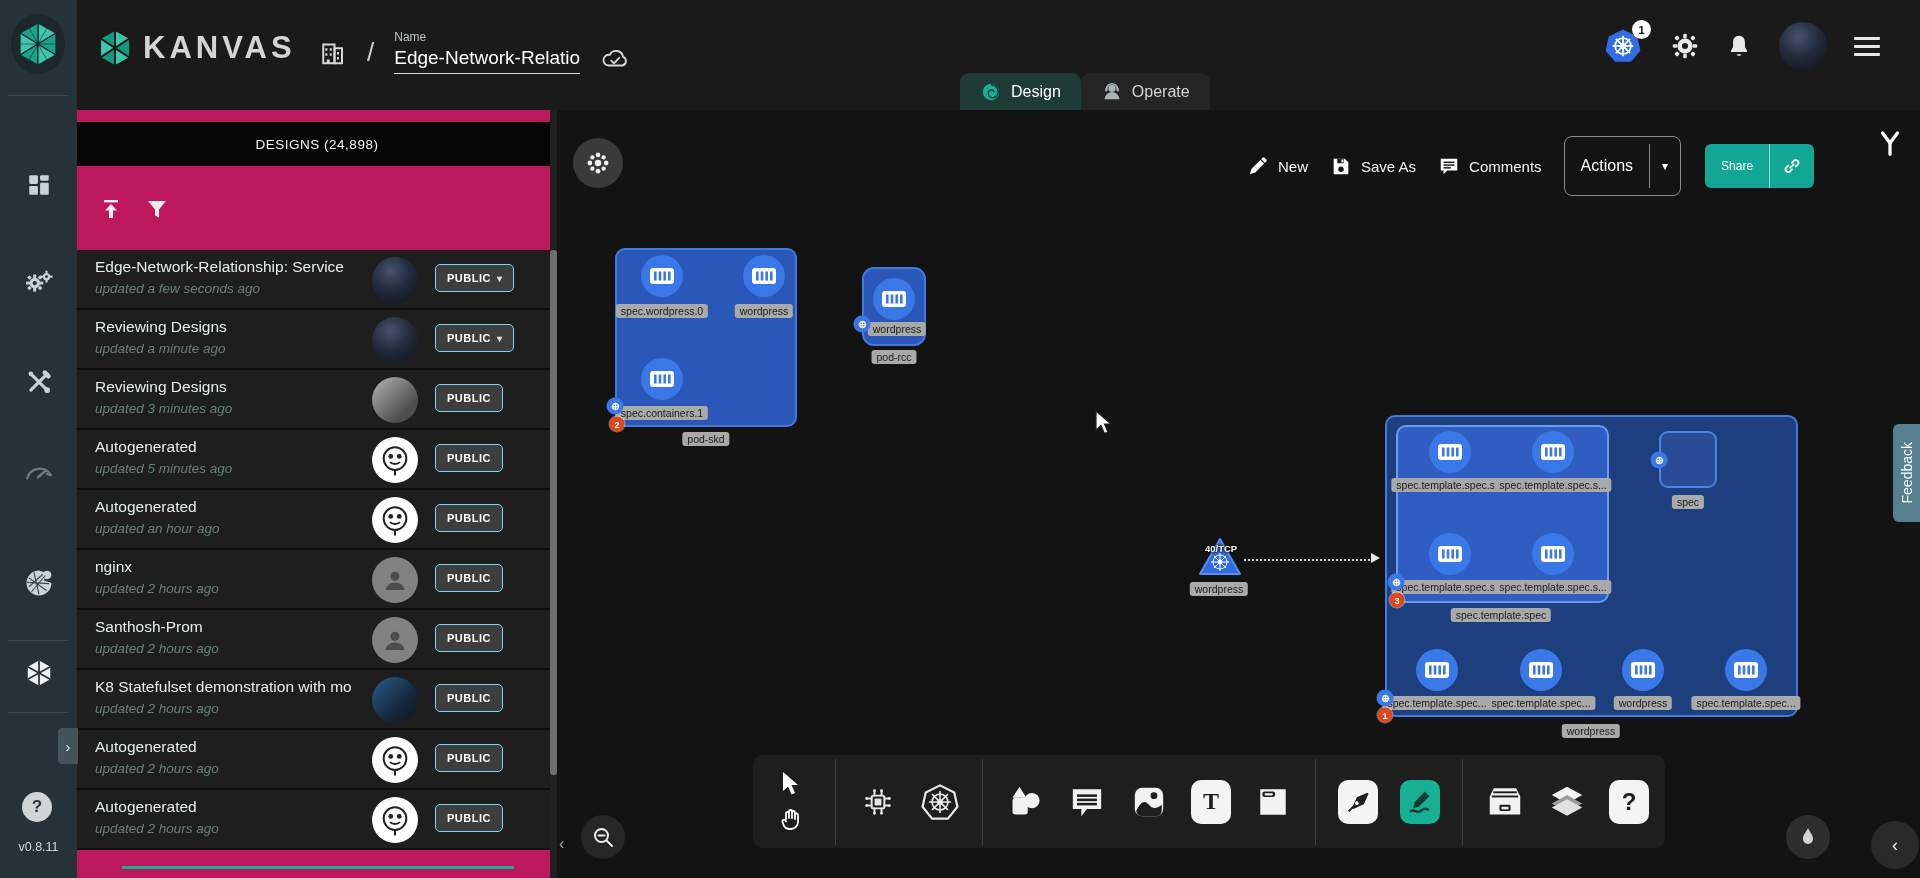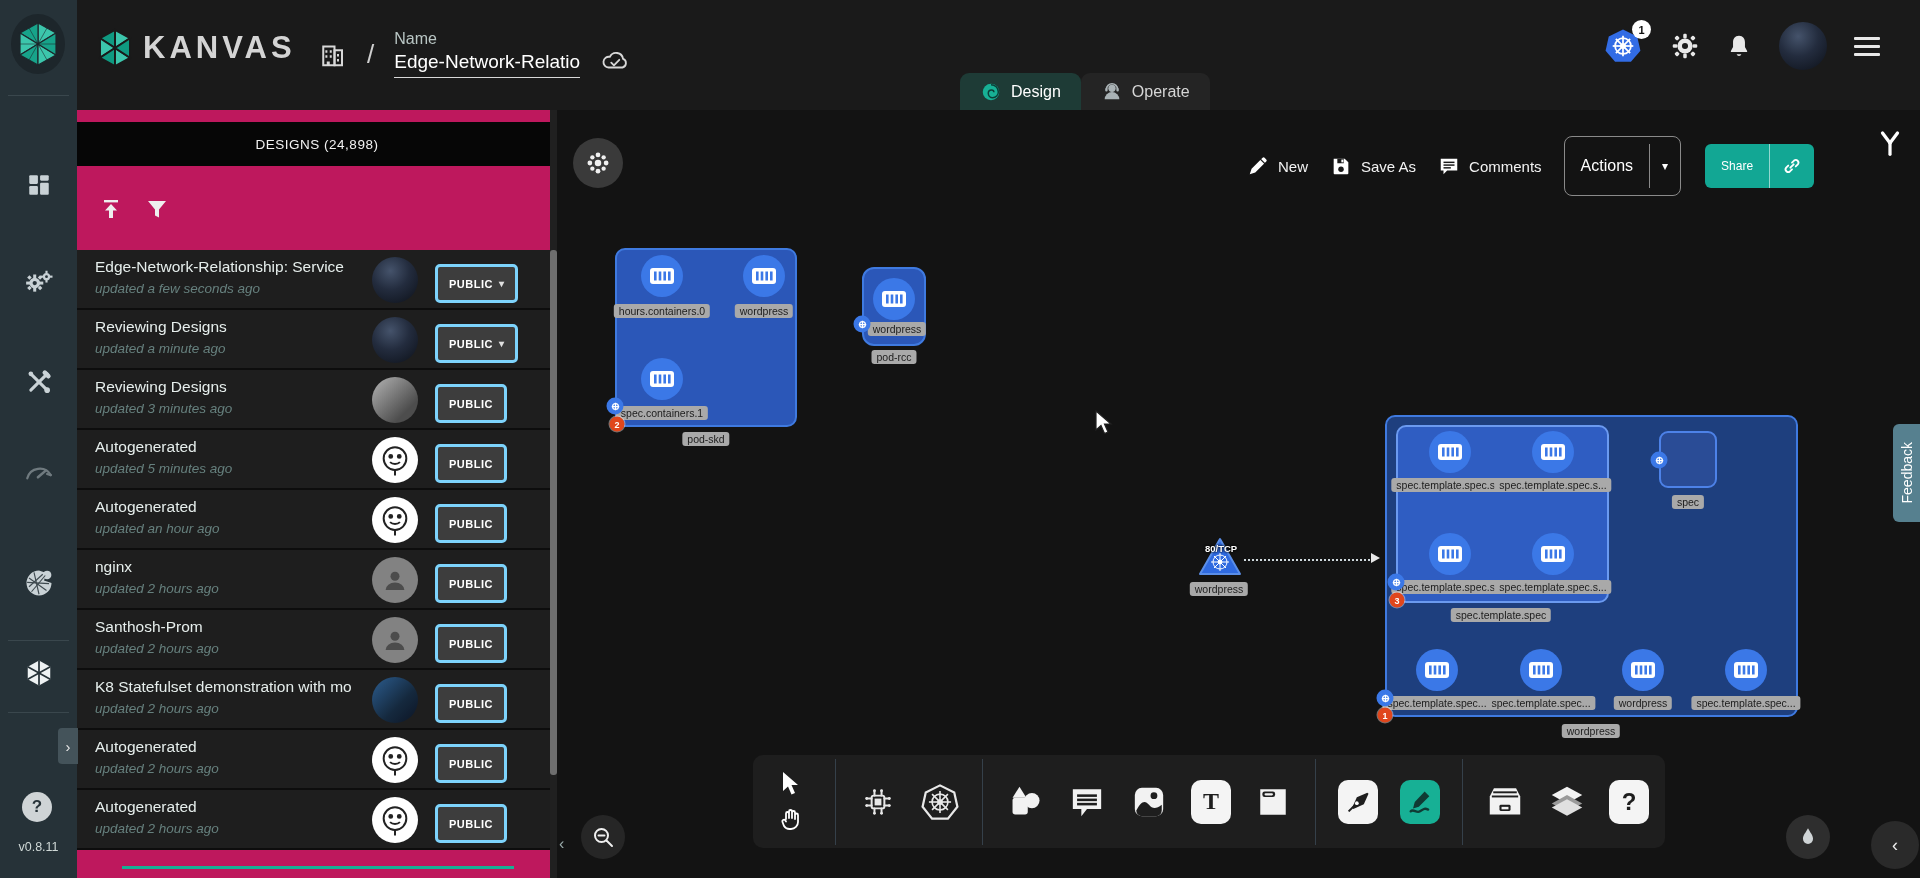--- a/index.html
+++ b/index.html
@@ -19,21 +19,21 @@
               display:flex;align-items:center;justify-content:center;cursor:pointer}
   .rail .ver{position:absolute;left:0;top:840px;width:77px;text-align:center;font-size:12.5px;color:#cfd8d6}
 
   
   .topbar{position:absolute;left:77px;top:0;width:1843px;height:110px;background:#1a1a1a;z-index:20}
   .brand{position:absolute;left:20px;top:28px;display:flex;align-items:center;gap:10px}
   .brand-word{font-size:31px;font-weight:bold;letter-spacing:4px;color:#d4d4d4}
   .bread{position:absolute;left:240px;top:30px;display:flex;align-items:center;gap:20px}
   .slash{font-size:26px;color:#cfcfcf;font-weight:300}
   .namefield{display:flex;flex-direction:column}
-  .namefield .lbl{font-size:16px;color:#b9c6c4;margin-bottom:3px}
+  .namefield .lbl{font-size:12px;color:#b9c6c4;margin-bottom:3px}
   .namefield .val{font-size:19px;color:#fff;border-bottom:1px solid #d8d8d8;
                   padding-bottom:4px;min-width:175px;cursor:text}
   .cloud{margin-top:12px}
   .topright{position:absolute;right:40px;top:22px;display:flex;align-items:center;gap:27px}
   .k8s-chip{position:relative;width:40px;height:38px;cursor:pointer}
   .k8s-count{position:absolute;right:-7px;top:-7px;width:19px;height:19px;border-radius:50%;
              background:#fff;color:#111;font-size:11px;font-weight:bold;
              display:flex;align-items:center;justify-content:center}
   .avatar{width:48px;height:48px;border-radius:50%;cursor:pointer;
           background:radial-gradient(circle at 40% 30%,#45536b 0%,#232c3e 45%,#0c1018 100%)}
@@ -65,22 +65,22 @@
   .drow .t{position:absolute;left:18px;top:8px;font-size:15.5px;color:#e6eeec;
            max-width:265px;white-space:nowrap;overflow:hidden;text-overflow:ellipsis}
   .drow .u{position:absolute;left:18px;top:31px;font-size:13.5px;font-style:italic;color:#66807e}
   .av{position:absolute;left:295px;top:7px;width:46px;height:46px;border-radius:50%;
       display:flex;align-items:center;justify-content:center;overflow:hidden}
   .av.photo-dark{background:radial-gradient(circle at 40% 30%,#45536b 0%,#232c3e 45%,#0c1018 100%)}
   .av.photo-gray{background:linear-gradient(135deg,#b5b5b5,#4d4d4d 75%)}
   .av.photo-color{background:linear-gradient(135deg,#2c5d8f,#15293e 60%,#0c1424)}
   .av.person{background:#828282}
   .av.smiley{background:#fff}
-  .pub{position:absolute;left:358px;top:14px;height:39px;padding:0 11px;background:#3d3d3d;
-       border:3px solid #7dd3fc;border-radius:5px;color:#fff;font-size:11px;font-weight:bold;
+  .pub{position:absolute;left:358px;top:14px;height:28px;padding:0 11px;background:#3d3d3d;
+       border:1px solid #7dd3fc;border-radius:5px;color:#fff;font-size:11px;font-weight:bold;
        letter-spacing:.5px;display:flex;align-items:center;gap:6px;cursor:pointer}
   .pub.caret::after{content:"▾";font-size:10px;color:#e0e0e0}
   .loadbar{position:absolute;left:45px;top:756px;width:392px;height:3px;background:#17b095}
   .pscroll{position:absolute;right:0;top:0;width:7px;height:768px;background:#202020}
   .pscroll .thumb{position:absolute;left:0;top:140px;width:7px;height:525px;background:#6e6e6e;border-radius:3px}
   .expand-tab{position:absolute;left:58px;top:728px;width:20px;height:36px;background:#44535a;
               border-radius:4px 0 0 4px;color:#e8e8e8;display:flex;align-items:center;
               justify-content:center;font-size:15px;cursor:pointer;z-index:40}
 
   
@@ -626,21 +626,21 @@
       <svg width="26" height="22" viewBox="0 0 26 22">
           <rect x="1" y="3" width="24" height="16" rx="3" fill="#fff"></rect>
           <g fill="#3B78E7">
             <rect x="5" y="6.5" width="2.6" height="9"></rect>
             <rect x="9.7" y="6.5" width="2.6" height="9"></rect>
             <rect x="14.4" y="6.5" width="2.6" height="9"></rect>
             <rect x="19" y="6.5" width="2.6" height="9"></rect>
           </g>
         </svg>
     </div>
-    <span class="chip" style="left:105px;top:194px">hours.containers.0</span>
+    <span class="chip" style="left:105px;top:194px">spec.wordpress.0</span>
     <span class="chip" style="left:207px;top:194px">wordpress</span>
     <span class="chip" style="left:105px;top:296px">spec.containers.1</span>
     <span class="badge-b" style="left:58px;top:296px">
       <svg width="10" height="10" viewBox="0 0 24 24" stroke="#fff" stroke-width="3" fill="none">
           <circle cx="12" cy="12" r="7"></circle>
           <line x1="12" y1="3" x2="12" y2="21"></line>
           <line x1="3" y1="12" x2="21" y2="12"></line>
         </svg>
       </span>
     <span class="badge-r" style="left:60px;top:314px">2</span>
@@ -674,21 +674,21 @@
         <g stroke="#fff" stroke-width="1" fill="none">
           <circle cx="23" cy="26" r="7"></circle>
           <line x1="23" y1="17" x2="23" y2="35"></line>
             <line x1="14" y1="26" x2="32" y2="26"></line>
           <line x1="17" y1="20" x2="29" y2="32"></line>
             <line x1="29" y1="20" x2="17" y2="32"></line>
         </g>
           <circle cx="23" cy="26" r="2.4" fill="#fff"></circle>
       </svg>
     </div>
-    <span class="portlbl">80/TCP</span>
+    <span class="portlbl">40/TCP</span>
     <div class="edge"></div>
     <div class="edge-head"></div>
     <span class="chip" style="left:662px;top:472px">wordpress</span>
 
     <div class="group g-dark" style="left:828px;top:305px;width:413px;height:302px"></div>
     <div class="group g-inner" style="left:839px;top:315px;width:213px;height:178px"></div>
     <div class="cnode" style="left:893px;top:342px">
       <svg width="26" height="22" viewBox="0 0 26 22">
           <rect x="1" y="3" width="24" height="16" rx="3" fill="#fff"></rect>
           <g fill="#3B78E7">

